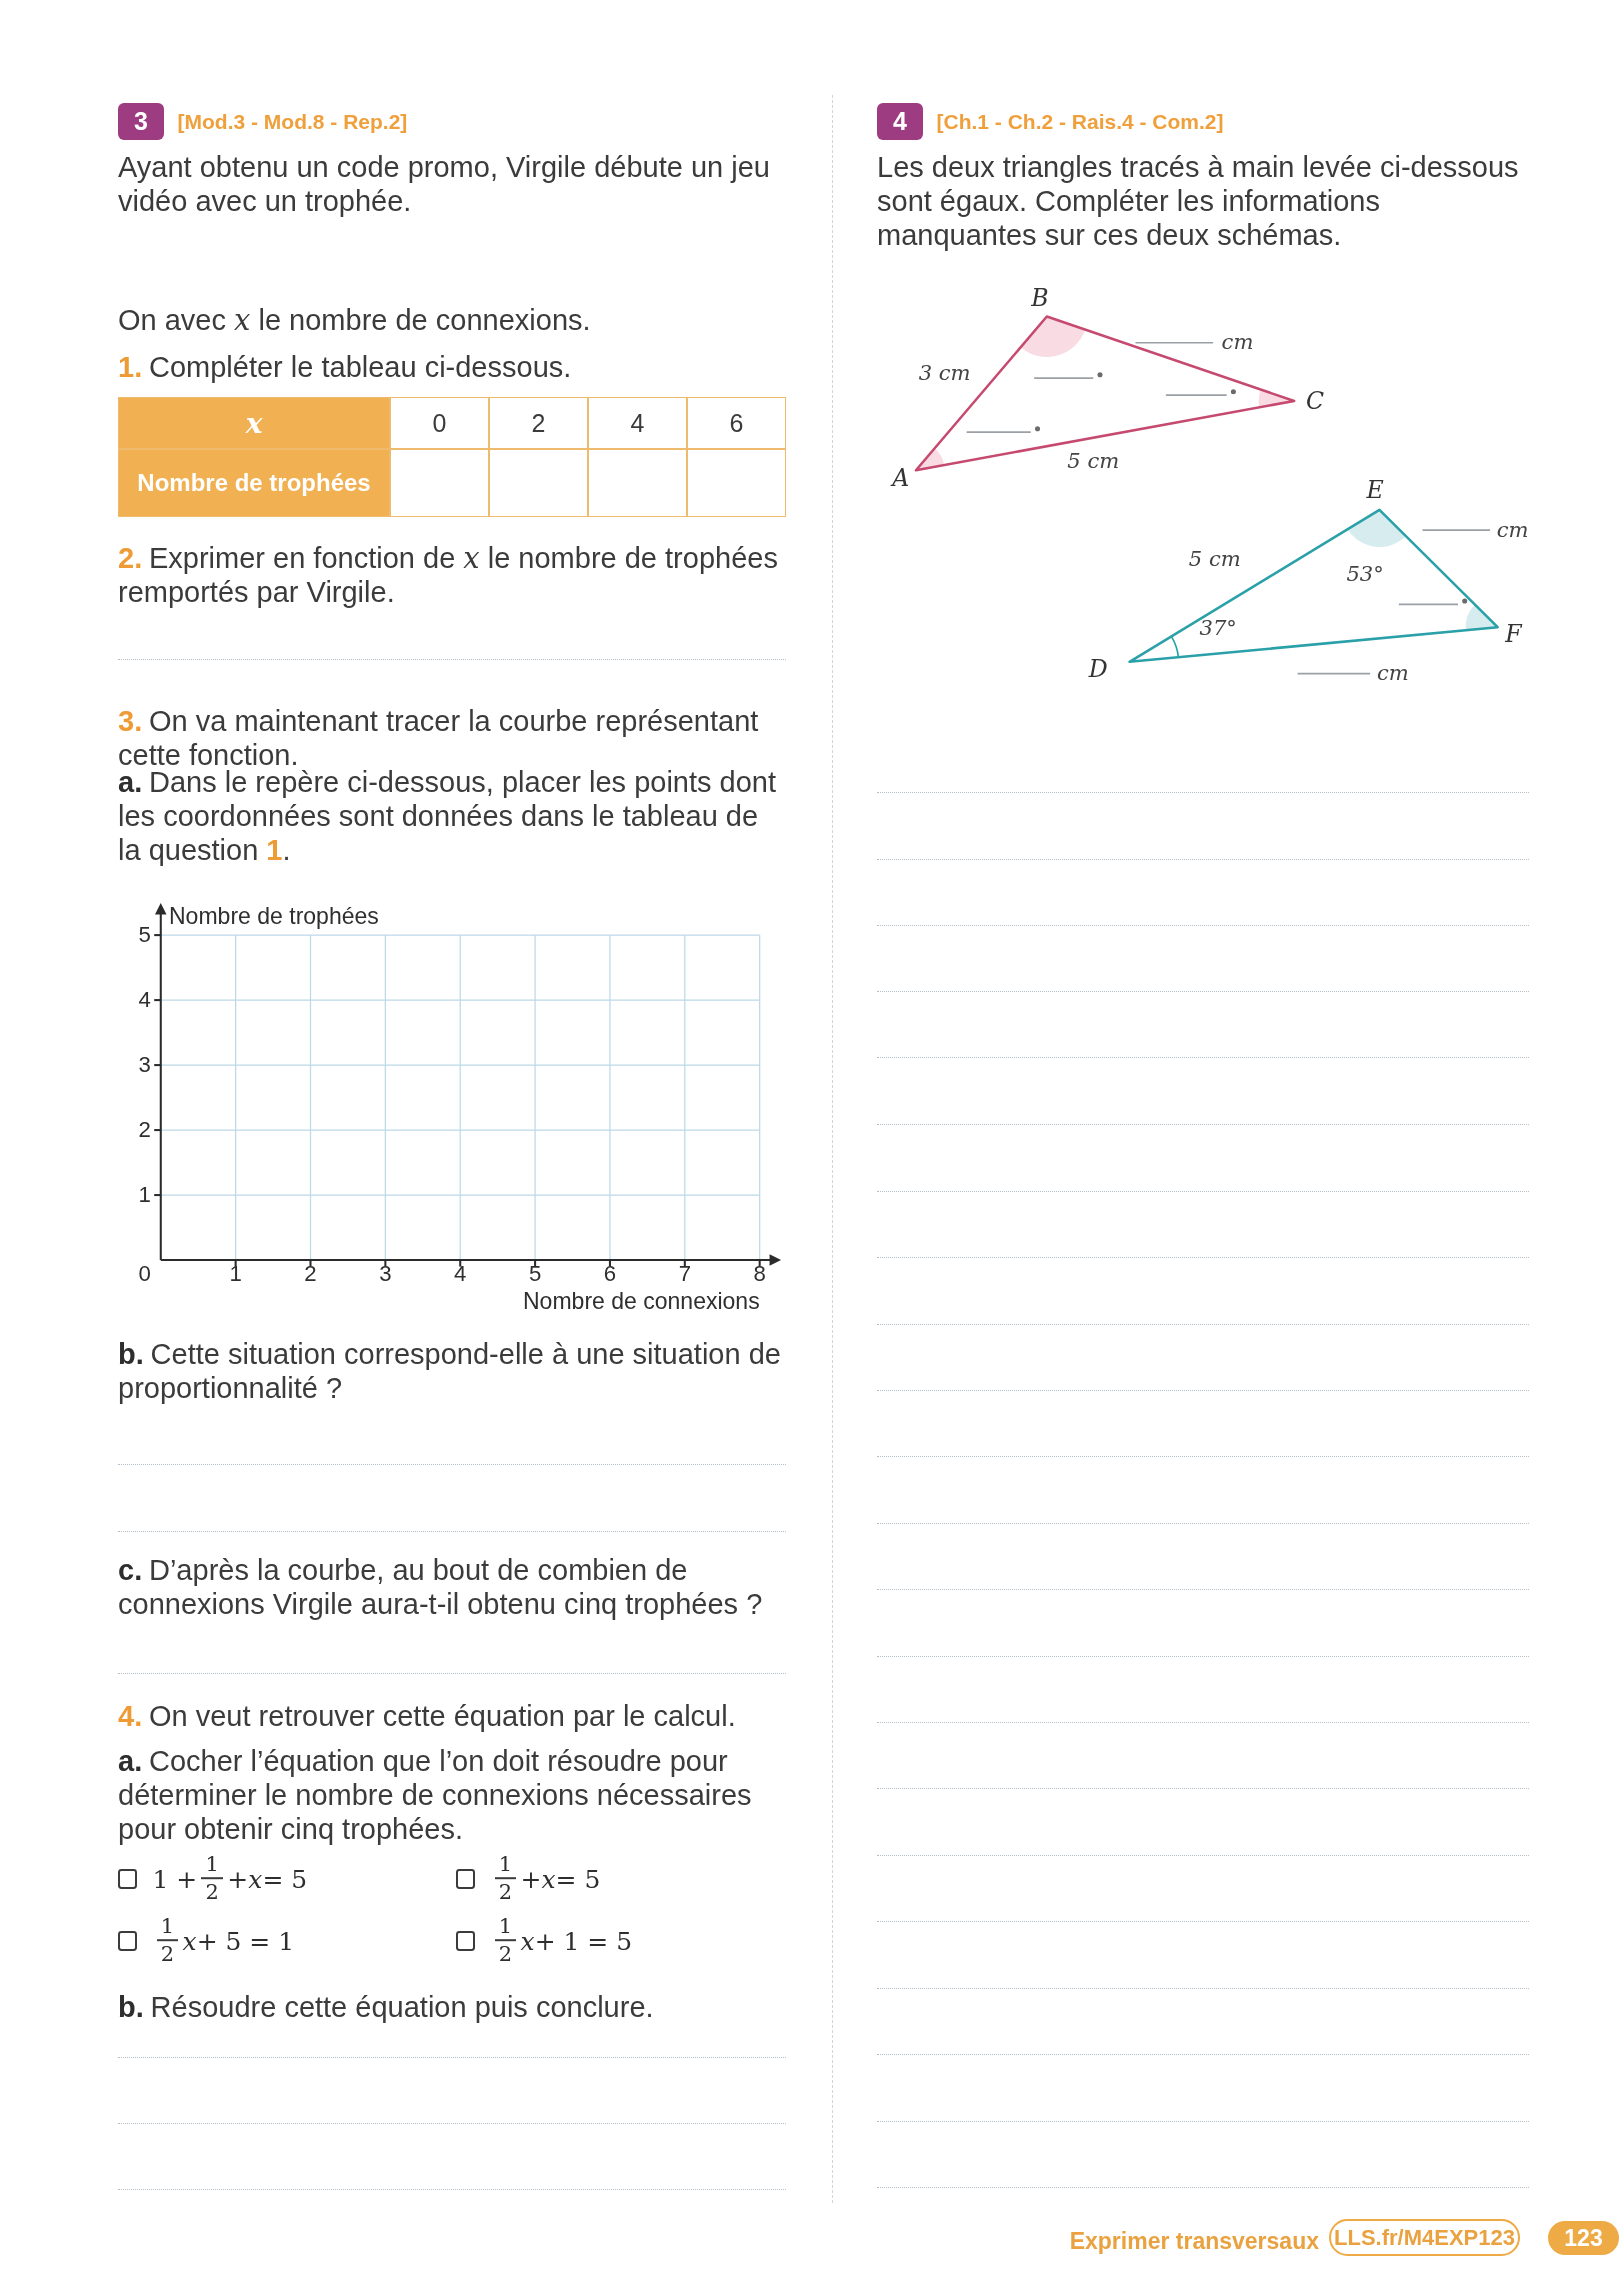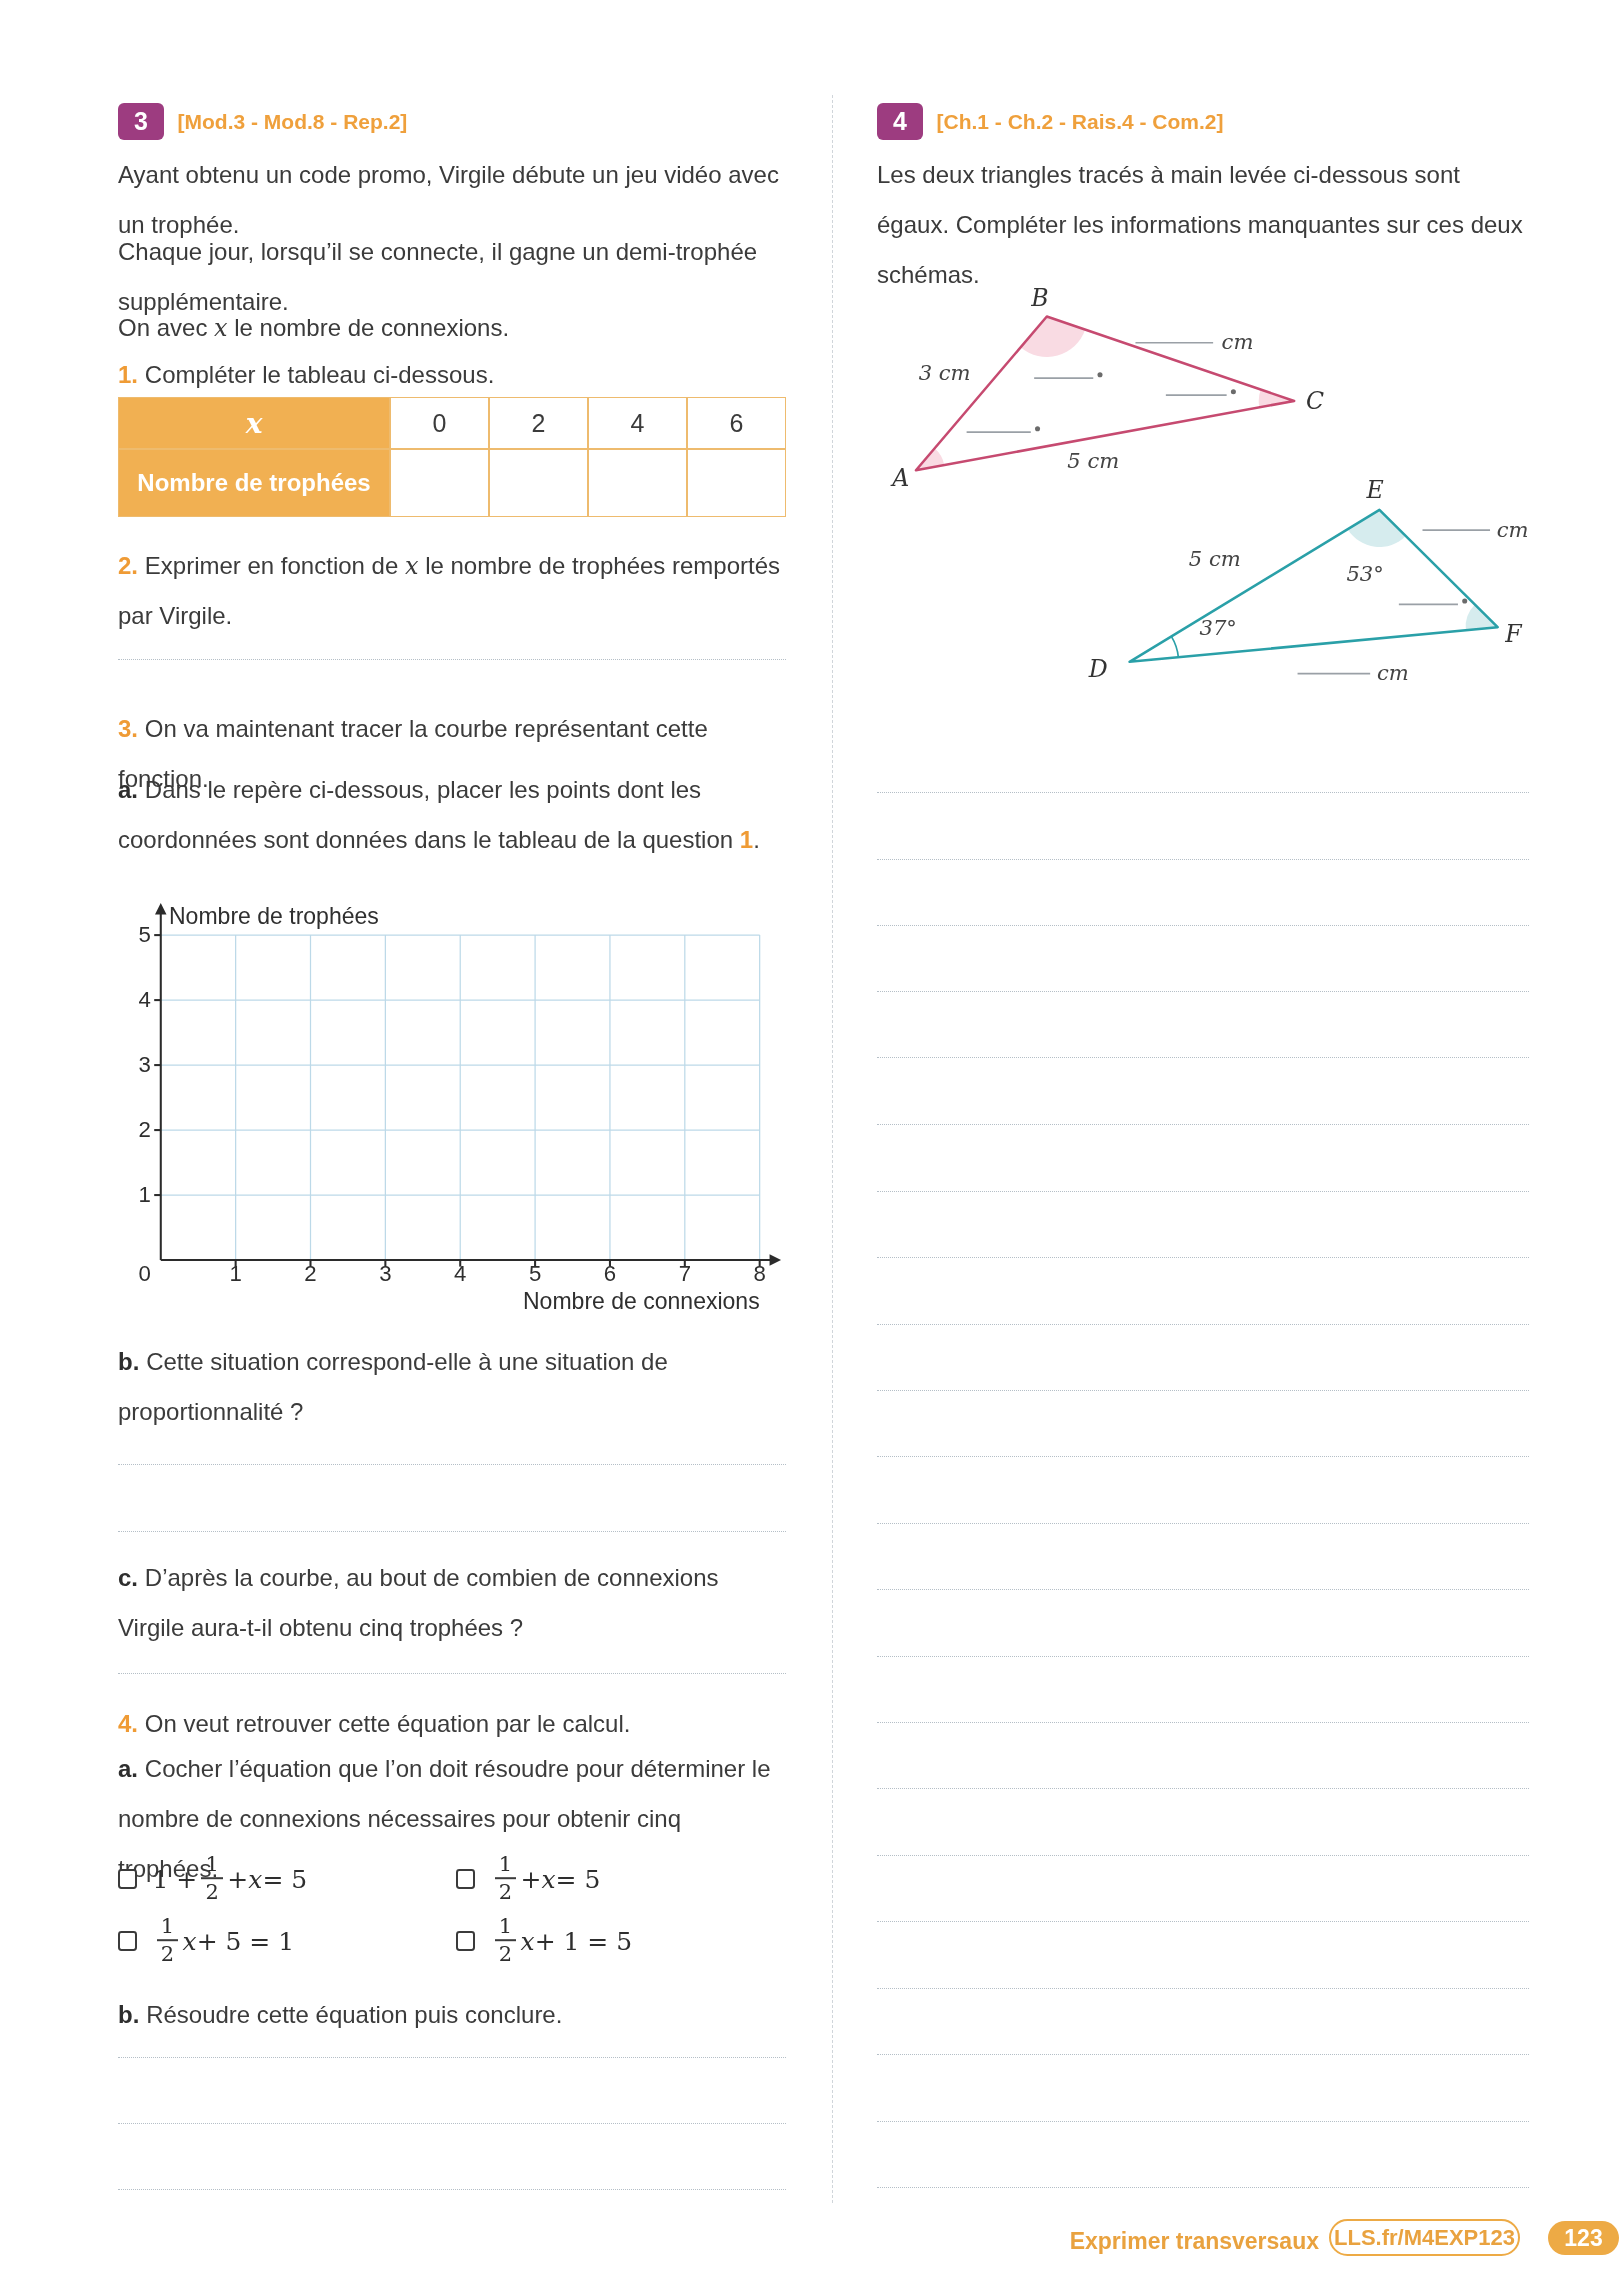--- a/index.html
+++ b/index.html
@@ -3,21 +3,21 @@
 <meta charset="utf-8">
 <style>
   *{margin:0;padding:0;box-sizing:border-box}
   html,body{background:#fff}
   body{font-family:"Liberation Sans",sans-serif;color:#3b3b3b}
   .page{position:relative;width:1623px;height:2295px;background:#fff;overflow:hidden}
   .col{position:absolute;top:0}
   .col-left{left:118px;width:668px;height:2295px}
   .col-right{left:877px;width:652px;height:2295px}
   .block{position:absolute;left:0;width:100%}
-  .txt{font-size:24px;line-height:50px;color:#3b3b3b}
+  .txt{font-size:29px;line-height:34px;color:#3b3b3b}
   .ex-header{display:flex;align-items:center}
   .badge{display:inline-flex;align-items:center;justify-content:center;width:46px;height:37px;border-radius:6px;background:#9d3c80;color:#fff;font-weight:bold;font-size:25px;flex:none}
   .tags{color:#efa03c;font-weight:bold;font-size:21px;margin-left:13.5px}
   .qnum{color:#ef9b35;font-weight:bold;margin-right:6.8px}
   .qletter{font-weight:bold;color:#2e2e2e;margin-right:6.8px}
   .ref{color:#ef9b35;font-weight:bold}
   .mvar{font-family:"DejaVu Serif",serif;font-style:italic}
   .dotline{position:absolute;left:0;width:100%;height:0;border-top:1.7px dotted #b5bfc7}
   .divider{position:absolute;left:832px;top:95px;height:2108px;width:0;border-left:1.7px dashed #d0d5da}
   
@@ -54,21 +54,20 @@
   <div class="divider"></div>
 
   <section class="col col-left">
 
     <div class="block ex-header" style="top:103px">
       <span class="badge">3</span>
       <span class="tags">[Mod.3 - Mod.8 - Rep.2]</span>
     </div>
 
     <p class="block txt" style="top:150px">Ayant obtenu un code promo, Virgile débute un jeu vidéo avec un trophée.</p>
-    <p class="block txt" style="top:227px">Chaque jour, lorsqu’il se connecte, il gagne un demi-trophée supplémentaire.</p>
     <p class="block txt" style="top:303px"><span>On avec </span><span class="mvar">x</span><span> le nombre de connexions.</span></p>
 
     <p class="block txt" style="top:350px"><span class="qnum">1.</span><span>Compléter le tableau ci-dessous.</span></p>
 
     <div class="block ttable" style="top:397px;width:668px">
       <div class="trow thead">
         <div class="tcell">x</div>
         <div class="tcell">0</div>
         <div class="tcell">2</div>
         <div class="tcell">4</div>

